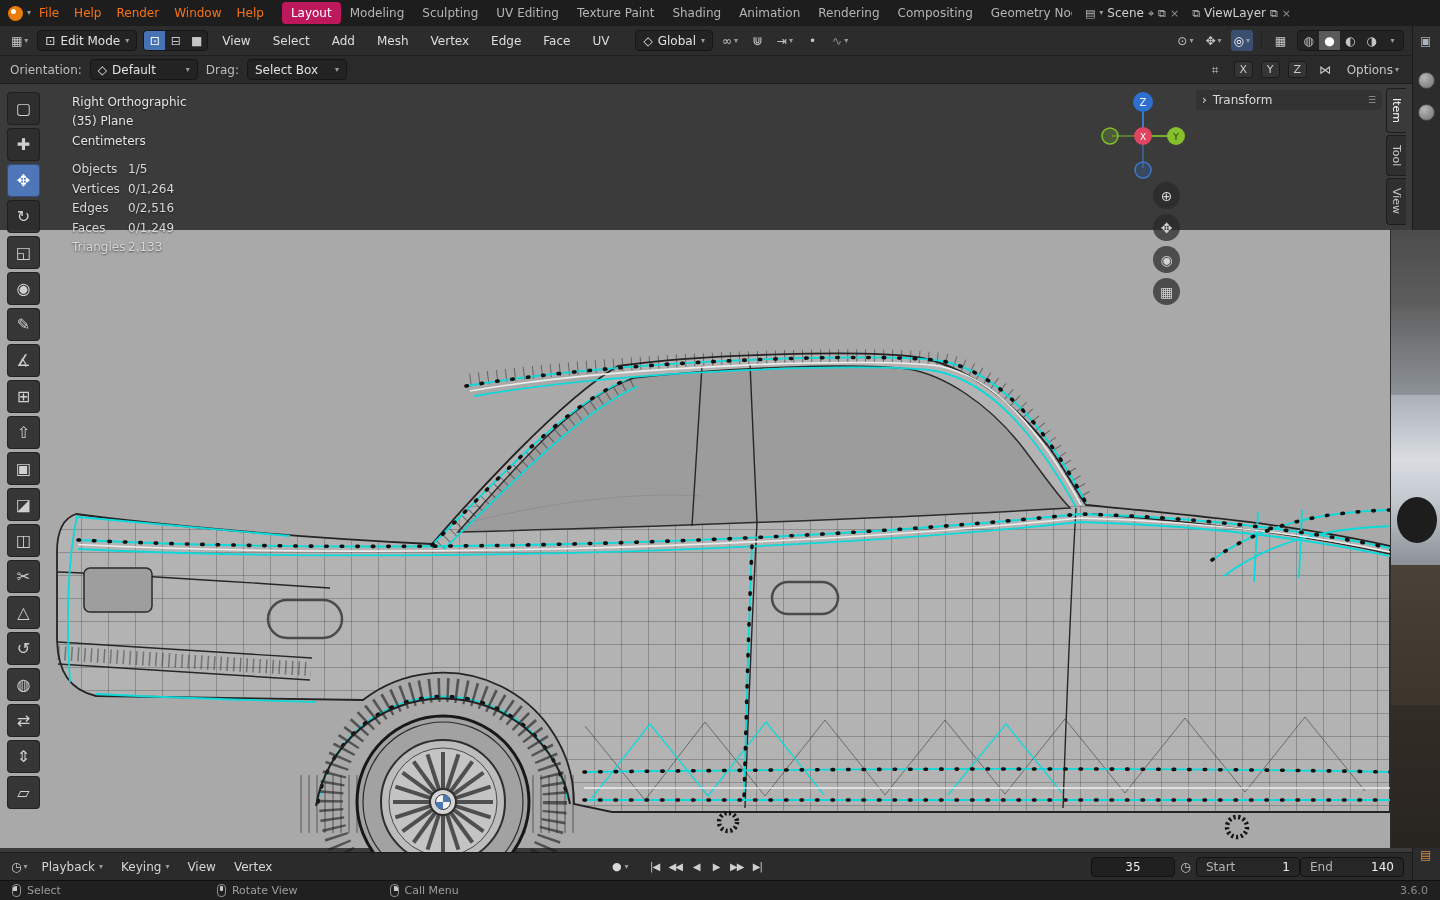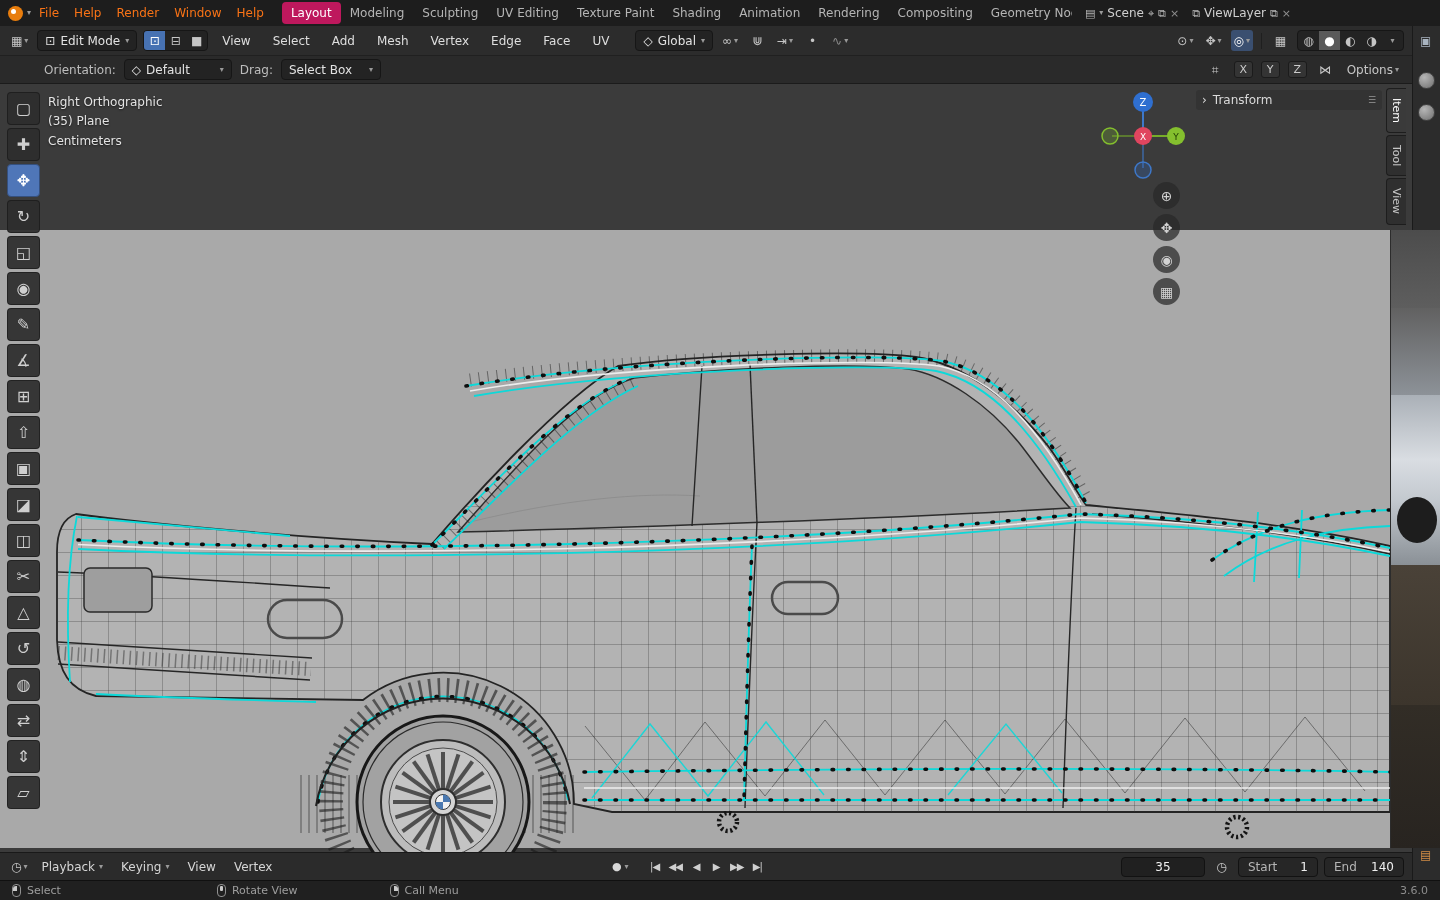--- a/index.html
+++ b/index.html
@@ -39,21 +39,21 @@
 .lbl{color:#bdbdbd;white-space:nowrap}
 .axis{width:19px;height:17px;display:flex;align-items:center;justify-content:center;background:#343434;border:1px solid #1b1b1b;color:#ccc;border-radius:3px;font-size:11px}
 
 
 #viewport{position:absolute;left:0;top:84px;width:1412px;height:768px;background:#3b3b3b;overflow:hidden;z-index:1}
 #vpsvg{position:absolute;left:0;top:0}
 #toolcol{position:absolute;left:7px;top:8px;display:flex;flex-direction:column;gap:3px;z-index:6}
 .tool{width:33px;height:33px;border-radius:4px;background:rgba(45,45,45,.93);border:1px solid rgba(18,18,18,.55);
   display:flex;align-items:center;justify-content:center;font-size:16px;color:#cfcfcf}
 .tool.active{background:#4f76b8;border-color:#35507e;color:#fff}
-#vpoverlay{position:absolute;left:48px;top:9px;z-index:5;color:#e4e4e4;line-height:1.62;text-shadow:0 1px 2px rgba(0,0,0,.55);pointer-events:none}
+#vpoverlay{position:absolute;left:72px;top:9px;z-index:5;color:#e4e4e4;line-height:1.62;text-shadow:0 1px 2px rgba(0,0,0,.55);pointer-events:none}
 #stats{margin-top:9px;display:grid;grid-template-columns:56px auto;line-height:1.62;color:#d8d8d8}
 #gizmo{position:absolute;left:1100px;top:6px;z-index:5}
 #navbtns{position:absolute;left:1153px;top:98px;display:flex;flex-direction:column;gap:5px;z-index:5}
 .nav{width:27px;height:27px;border-radius:50%;background:rgba(40,40,40,.72);color:#d2d2d2;display:flex;align-items:center;justify-content:center;font-size:14px}
 #tpanel{position:absolute;left:1196px;top:6px;width:186px;height:20px;display:flex;align-items:center;gap:6px;z-index:5;color:#dadada;background:rgba(38,38,38,.35);border-radius:3px;padding:0 6px}
 #tpanel .burger{margin-left:auto;font-size:9px;color:#9a9a9a}
 #sidetabs{position:absolute;left:1386px;top:4px;display:flex;flex-direction:column;gap:2px;z-index:7}
 .stab{writing-mode:vertical-rl;padding:9px 3px;background:#2f2f2f;border:1px solid #1d1d1d;border-right:none;color:#c6c6c6;border-radius:4px 0 0 4px;font-size:11px}
 .stab.active{background:#3a3a3a;color:#fff}
 
@@ -69,24 +69,24 @@
 #photo .wheelshadow{position:absolute;left:6px;top:102px;width:40px;height:46px;border-radius:50%;background:#1d1d1d}
 #photo .s4{height:140px;background:linear-gradient(#4a4238,#3c352c)}
 #photo .s5{height:143px;background:linear-gradient(#322d26,#282420)}
 
 
 #timeline{left:0;top:852px;width:1412px;height:28px;background:#2b2b2b;border-top:1px solid #191919;z-index:11;padding:0 8px;gap:4px}
 .tmenu{padding:4px 7px;color:#d6d6d6;display:flex;align-items:center;gap:4px;white-space:nowrap}
 #record{position:absolute;left:612px;display:flex;align-items:center;gap:3px}
 #transport{position:absolute;left:50%;transform:translateX(-50%);display:flex;gap:2px}
 .tp{min-width:18px;padding:2px 3px;color:#cfcfcf;font-size:10px;letter-spacing:-1px;text-align:center}
-#tlright{margin-left:auto;display:flex;align-items:center;gap:6px}
+#tlright{margin-left:auto;display:flex;align-items:center;}
 .frame{background:#1f1f1f;border:1px solid #121212;border-radius:4px;height:20px;display:flex;align-items:center;color:#f0f0f0}
 #framefield{width:84px;justify-content:center;background:#202020}
-.rangepill{width:80px;justify-content:space-between;padding:0 9px;background:#262626}
+.rangepill{width:104px;justify-content:space-between;padding:0 9px;background:#262626}
 .rangepill .rl{color:#b5b5b5}
 
 
 #statusbar{left:0;top:880px;width:1440px;height:20px;background:#202020;border-top:1px solid #101010;z-index:12;padding:0 12px;gap:8px;color:#9d9d9d;font-size:11px}
 .hint{display:flex;align-items:center;gap:6px;white-space:nowrap}
 .mouse{width:9px;height:13px;border:1px solid #909090;border-radius:4px;position:relative;flex:none}
 .mouse i{position:absolute;top:1px;width:3.5px;height:5px;background:#c9c9c9;border-radius:3px 0 0 0}
 .mouse.lmb i{left:0}
 .mouse.mmb i{left:2.5px;width:3px;border-radius:1px}
 .mouse.rmb i{right:0;border-radius:0 3px 0 0}
@@ -198,21 +198,21 @@
       <span class="ibtn" style="background:#5a5a5a;color:#fff">●</span>
       <span class="ibtn">◐</span>
       <span class="ibtn">◑</span>
       <span class="ibtn">
           <span class="chev">▾</span>
         </span>
     </div>
   </div>
 
   <div id="toolsettings" class="bar">
-    <span class="lbl" style="margin-left:34px">Orientation:</span>
+    <span class="lbl" style="">Orientation:</span>
     <div class="pill" style="width:108px">
       <span>◇</span>
       <span>Default</span>
       <span class="chev" style="margin-left:auto">▾</span>
     </div>
     <span class="lbl">Drag:</span>
     <div class="pill" style="width:100px">
       <span>Select Box</span>
       <span class="chev" style="margin-left:auto">▾</span>
     </div>
@@ -376,20 +376,32 @@
       <div class="tool">◍</div>
       <div class="tool">⇄</div>
       <div class="tool">⇕</div>
       <div class="tool">▱</div>
     </div>
 
     <div id="vpoverlay">
       <div>Right Orthographic</div>
       <div>(35) Plane</div>
       <div>Centimeters</div>
+      <div id="stats">
+        <span>Objects</span>
+          <span>1/5</span>
+        <span>Vertices</span>
+          <span>0/1,264</span>
+        <span>Edges</span>
+          <span>0/2,516</span>
+        <span>Faces</span>
+          <span>0/1,249</span>
+        <span>Triangles</span>
+          <span>2,133</span>
+      </div>
     </div>
 
     <svg id="gizmo" width="90" height="96" viewBox="0 0 90 96">
       <line x1="43" y1="46" x2="43" y2="14" stroke="#3e78c9" stroke-width="2"></line>
       <line x1="43" y1="46" x2="43" y2="78" stroke="#3e78c9" stroke-width="2" opacity="0.55"></line>
       <line x1="43" y1="46" x2="74" y2="46" stroke="#76ac28" stroke-width="2"></line>
       <line x1="43" y1="46" x2="12" y2="46" stroke="#76ac28" stroke-width="2" opacity="0.55"></line>
       <circle cx="43" cy="12" r="10" fill="#2f6fd0"></circle>
       <text x="43" y="16" text-anchor="middle" font-size="10" fill="#fff">Z</text>
       <circle cx="43" cy="80" r="8" fill="rgba(47,111,208,0.25)" stroke="#3e78c9" stroke-width="1.5"></circle>

